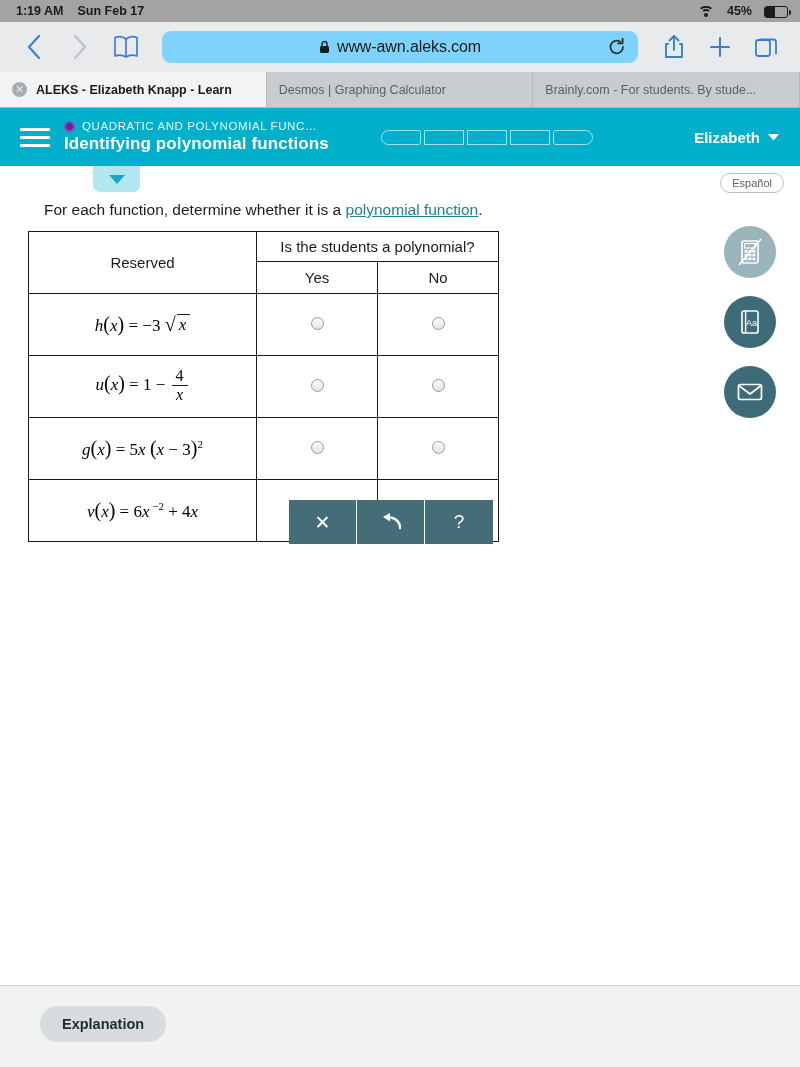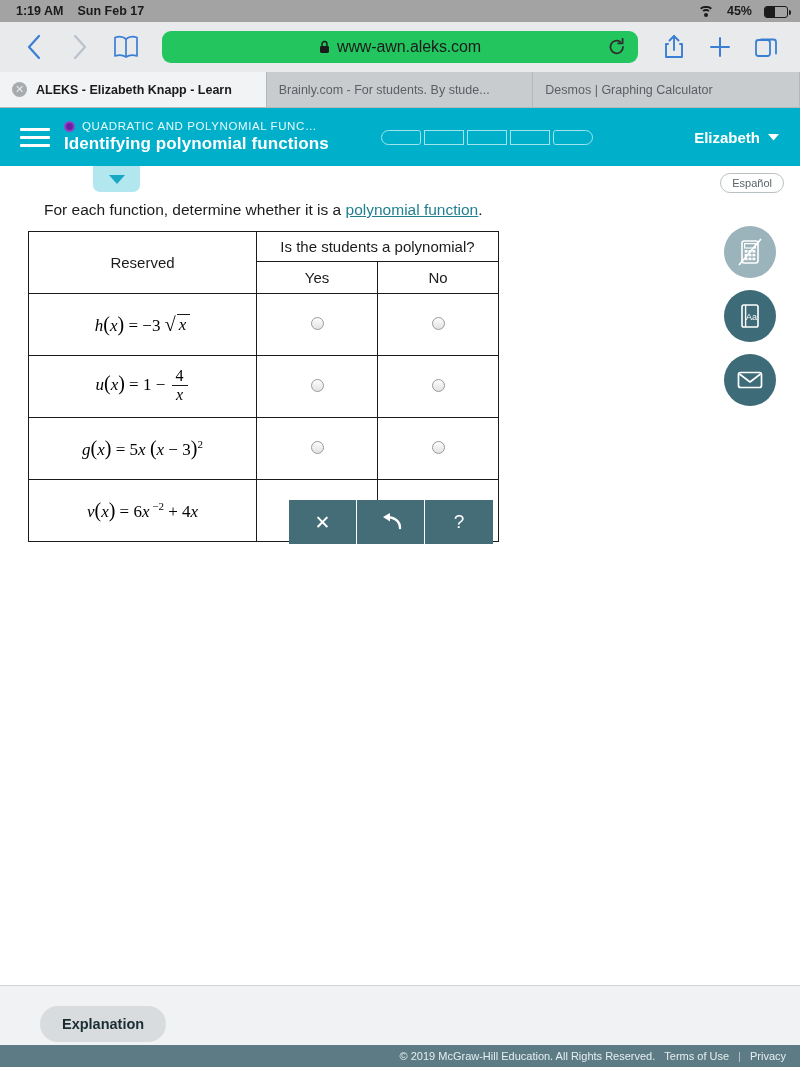--- a/index.html
+++ b/index.html
@@ -35,21 +35,21 @@
 
   
   .toolbar {
     height: 50px; background:#e8eaec;
     display:flex; align-items:center; padding: 0 14px; gap: 6px;
   }
   .tb-icon { width:40px; height:40px; display:flex; align-items:center; justify-content:center;
              color:#3b7fd4; flex:none; }
   .tb-icon.disabled { color:#b9c2cc; }
   .urlbar {
-    flex:1; height:32px; background:#22c55e; border-radius:9px;
+    flex:1; height:32px; background:#7dd3fc; border-radius:9px;
     display:flex; align-items:center; justify-content:center; position:relative;
     margin: 0 10px;
   }
   .urlbar .url-text { font-size:16px; color:#1b1b1b; letter-spacing:-0.1px; }
   .lock { margin-right:7px; display:inline-flex; align-items:center; }
   .reload { position:absolute; right:12px; color:#2f2f2f; display:flex; }
 
   
   .tabstrip { height:36px; display:flex; background:#c9ccce; border-bottom:1px solid #b5b8ba; }
   .tab {
@@ -145,21 +145,21 @@
   .ans-tools { position:absolute; left:289px; top:334px; display:flex; }
   .ans-btn {
     width:68px; height:44px; background:#456d78; color:#fff;
     display:flex; align-items:center; justify-content:center;
     font-size:19px; border-right:1px solid #fff;
   }
   .ans-btn:last-child { border-right:none; }
 
   
   .sidetools { position:absolute; right:24px; top:60px; display:flex;
-               flex-direction:column; gap:12px; }
+               flex-direction:column; gap:18px; }
   .side-btn {
     width:52px; height:52px; border-radius:50%; background:#3d6b77; color:#fff;
     display:flex; align-items:center; justify-content:center;
   }
   .side-btn.disabled { background:#9bb3bb; }
 
   
   .bottombar {
     position:absolute; left:0; bottom:0; width:800px; height:82px;
     background:#f0f2f3; border-top:1px solid #cfd3d5;
@@ -256,24 +256,24 @@
       </svg>
     </div>
   </div>
 
   <div class="tabstrip">
     <div class="tab active">
       <span class="tab-close">✕</span>
       <span class="tab-label">ALEKS - Elizabeth Knapp - Learn</span>
     </div>
     <div class="tab">
+      <span class="tab-label">Desmos | Graphing Calculator</span>
+    </div>
+    <div class="tab">
       <span class="tab-label">Brainly.com - For students. By stude...</span>
-    </div>
-    <div class="tab">
-      <span class="tab-label">Desmos | Graphing Calculator</span>
     </div>
   </div>
 
   <div class="aleks-header">
     <div class="hamburger">
       <span></span>
         <span></span>
         <span></span>
     </div>
     <div class="hdr-titles">
@@ -418,21 +418,15 @@
           <path d="M3.5 5 L14 13 L24.5 5" stroke="#fff" stroke-width="1.7" fill="none" stroke-linejoin="round"></path>
         </svg>
       </div>
     </div>
   </div>
 
   <div class="bottombar">
     <div class="btn-row">
       <div class="btn-expl">Explanation</div>
     </div>
-    <div class="footer">
-      <span>© 2019 McGraw-Hill Education. All Rights Reserved.</span>
-      <a href="#">Terms of Use</a>
-      <span class="sep">|</span>
-      <a href="#">Privacy</a>
-    </div>
   </div>
 
 </div>
 
 </body></html>

